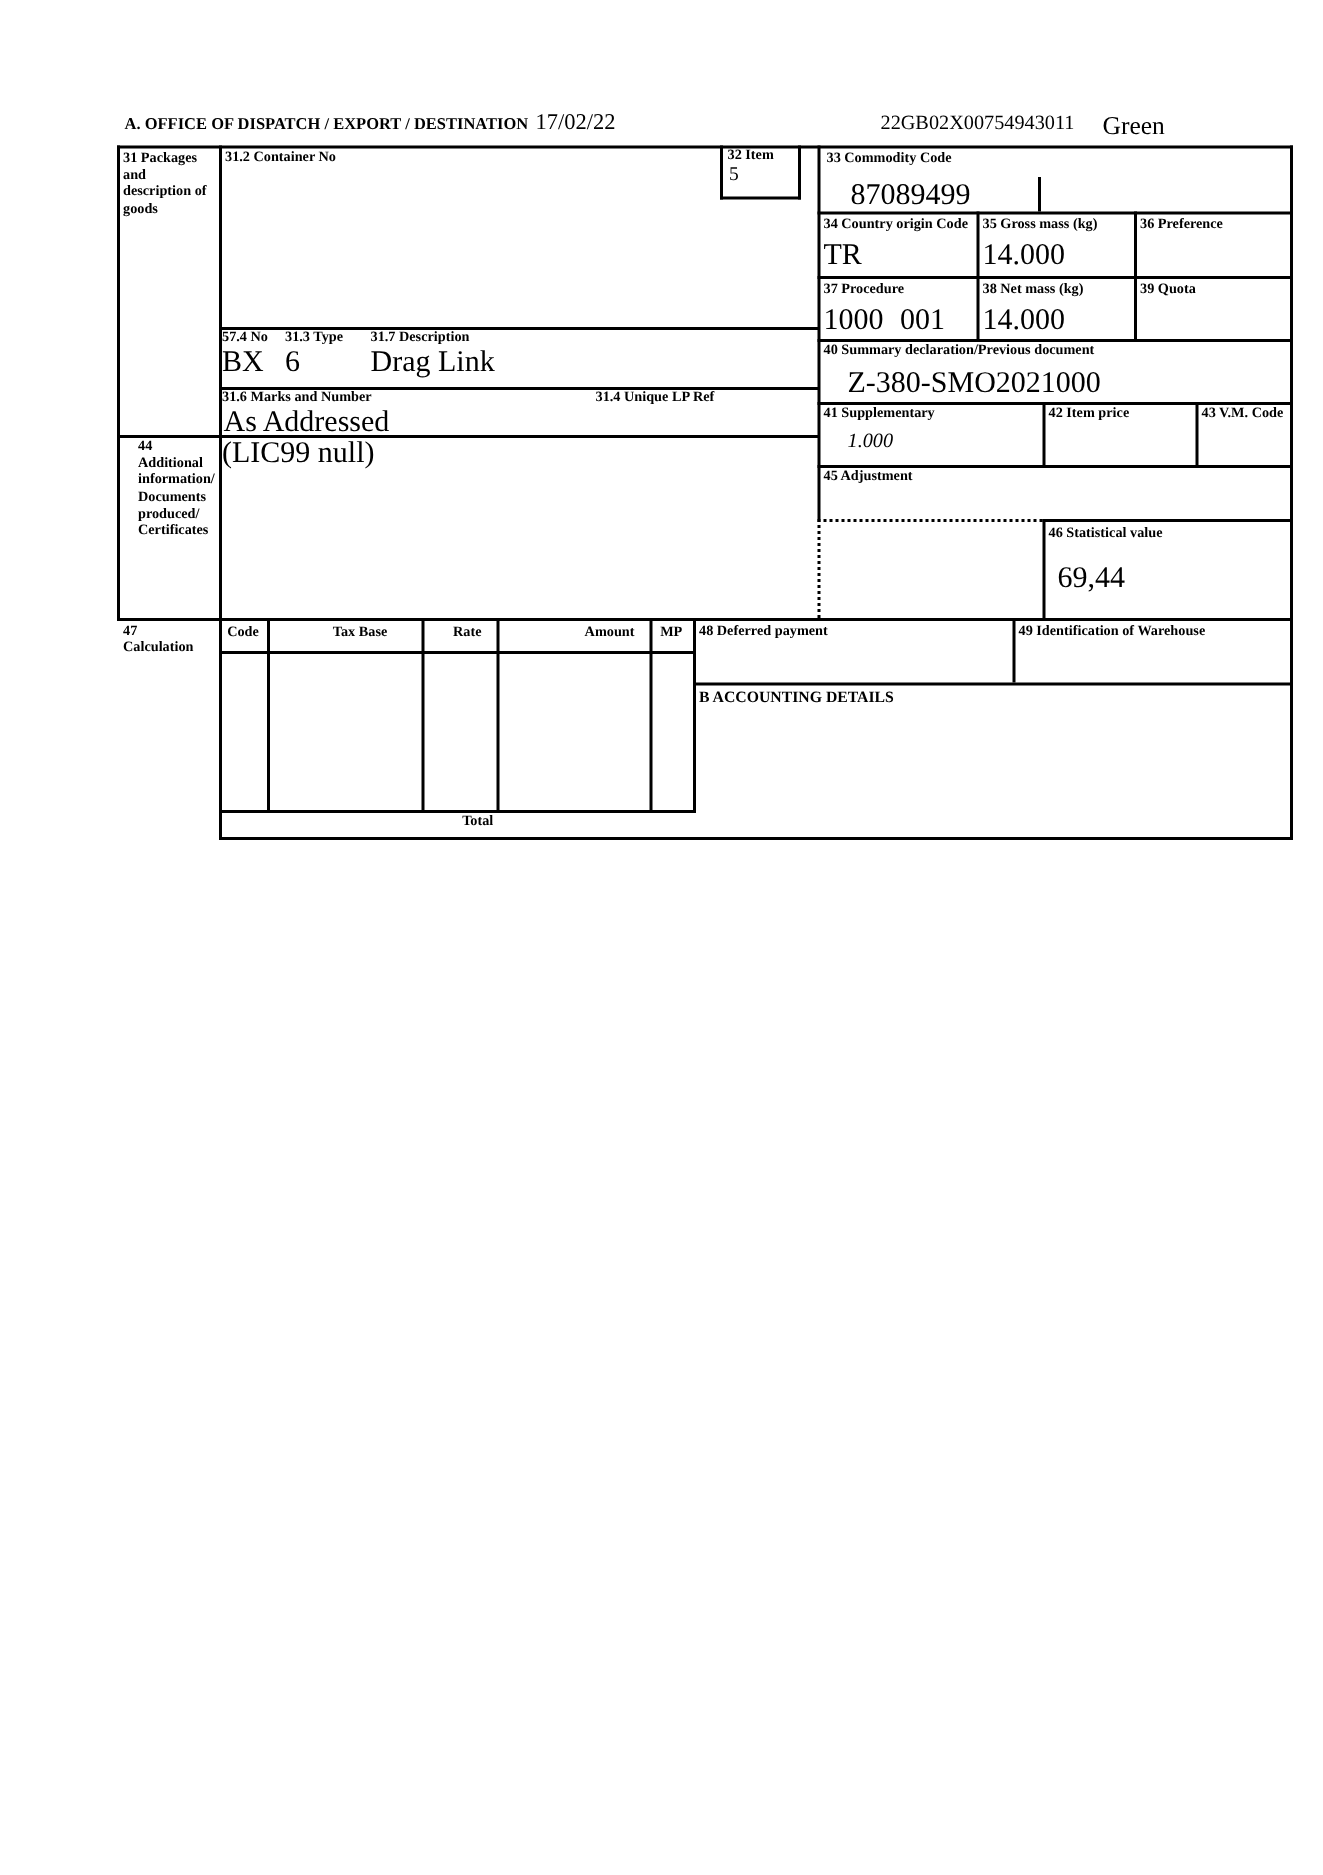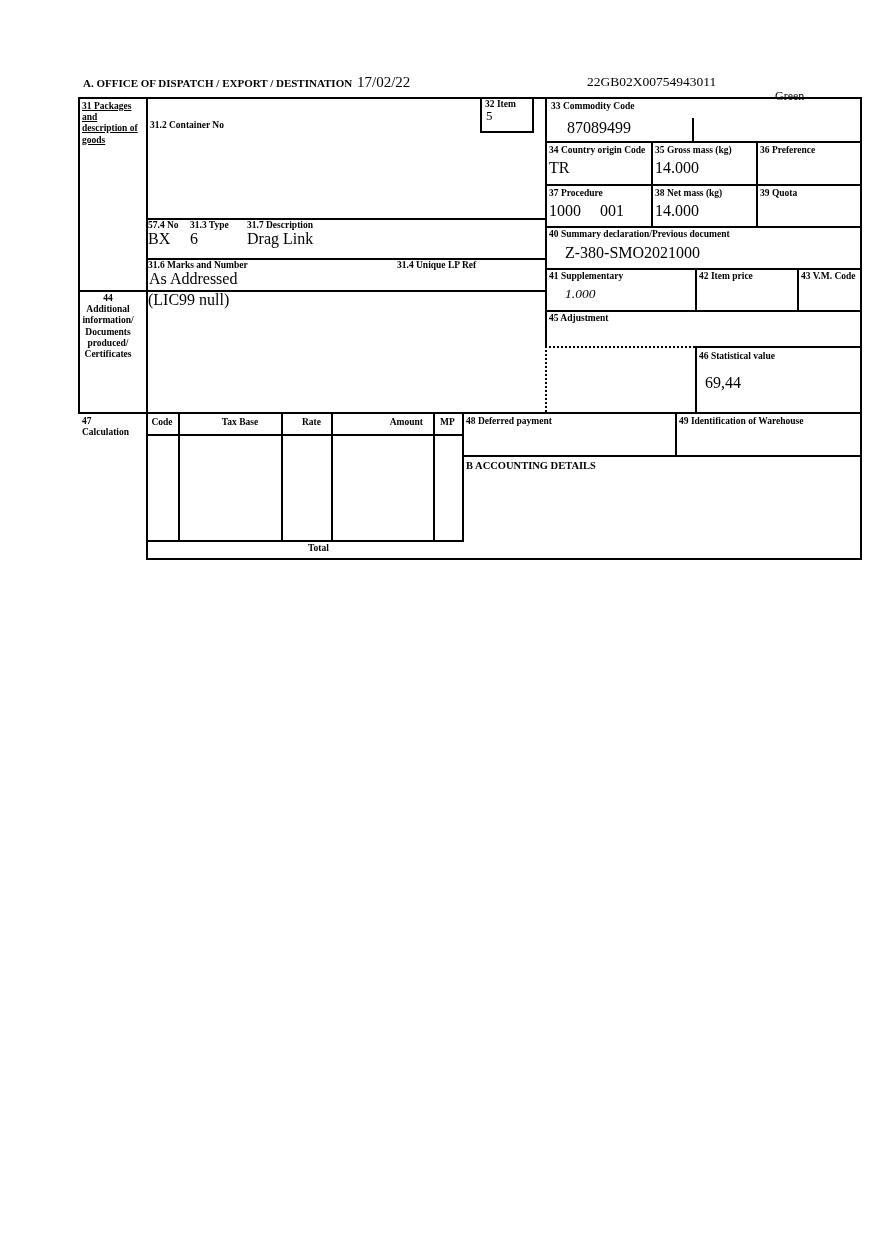--- a/index.html
+++ b/index.html
@@ -1,36 +1,36 @@
 <!DOCTYPE html>
 <html><head>
 <meta charset="utf-8">
 <style>
   html,body{margin:0;padding:0;background:#fff;}
   #page{position:relative;width:882px;height:1250px;background:#fff;
         font-family:"Liberation Serif", serif;color:#000;overflow:hidden;}
   .lbl{position:absolute;font-weight:bold;font-size:9.5px;line-height:1.18;white-space:nowrap;}
   .wrap{white-space:normal;}
-  .val{position:absolute;font-size:16px;line-height:1.1;white-space:nowrap;}
+  .val{position:absolute;font-size:20px;line-height:1.1;white-space:nowrap;}
   .hl{position:absolute;height:2px;background:#000;}
   .vl{position:absolute;width:2px;background:#000;}
   .hd{position:absolute;height:0;border-top:2px dotted #000;}
   .vd{position:absolute;width:0;border-left:2px dotted #000;}
   .ctr{text-align:center;}
   .rgt{text-align:right;}
 </style>
 </head>
 <body>
 
 <div id="page">
 
   <div class="lbl" style="left:83px;top:77px;font-size:11px;">A.  OFFICE OF DISPATCH / EXPORT / DESTINATION</div>
   <div class="val" style="left:357px;top:74px;font-size:15px;">17/02/22</div>
   <div class="val" style="left:587px;top:75px;font-size:13.5px;">22GB02X00754943011</div>
-  <div class="val" style="left:735px;top:90px;font-size:12px;margin-left:40px;">Green</div>
+  <div class="val" style="left:735px;top:75px;font-size:17px;">Green</div>
 
   <i class="hl" style="left:78px;top:97px;width:784px;"></i>
   <i class="hl" style="left:78px;top:290px;width:468px;"></i>
   <i class="hl" style="left:78px;top:412px;width:784px;"></i>
   <i class="hl" style="left:146px;top:218px;width:400px;"></i>
   <i class="hl" style="left:146px;top:258px;width:400px;"></i>
   <i class="hl" style="left:545px;top:141px;width:317px;"></i>
   <i class="hl" style="left:545px;top:184px;width:317px;"></i>
   <i class="hl" style="left:545px;top:226px;width:317px;"></i>
   <i class="hl" style="left:545px;top:268px;width:317px;"></i>
@@ -57,25 +57,25 @@
   <i class="vl" style="left:178px;top:412px;height:128px;"></i>
   <i class="vl" style="left:281px;top:412px;height:128px;"></i>
   <i class="vl" style="left:331px;top:412px;height:128px;"></i>
   <i class="vl" style="left:433px;top:412px;height:128px;"></i>
   <i class="vl" style="left:462px;top:412px;height:128px;"></i>
   <i class="vl" style="left:675px;top:412px;height:43px;"></i>
 
   <i class="hd" style="left:545px;top:346px;width:150px;"></i>
   <i class="vd" style="left:545px;top:346px;height:66px;"></i>
 
-  <div class="lbl wrap" style="left:82px;top:101px;width:58px;text-decoration:underline;">31 Packages and description of goods</div>
-  <div class="lbl wrap" style="left:82px;top:293px;width:52px;text-align:center;">44 Additional information/ Documents produced/ Certificates</div>
+  <div class="lbl wrap" style="left:82px;top:101px;width:58px;">31 Packages and description of goods</div>
+  <div class="lbl wrap" style="left:92px;top:293px;width:52px;">44 Additional information/ Documents produced/ Certificates</div>
   <div class="lbl wrap" style="left:82px;top:416px;width:55px;">47 Calculation</div>
 
-  <div class="lbl" style="left:150px;top:100px;margin-top:20px;">31.2 Container No</div>
+  <div class="lbl" style="left:150px;top:100px;">31.2 Container No</div>
   <div class="lbl" style="left:485px;top:99px;">32 Item</div>
   <div class="val" style="left:486px;top:109px;font-size:13px;">5</div>
   <div class="lbl" style="left:551px;top:101px;">33 Commodity Code</div>
   <div class="val" style="left:567px;top:119px;">87089499</div>
 
   <div class="lbl" style="left:549px;top:145px;">34 Country origin Code</div>
   <div class="val" style="left:549px;top:159px;">TR</div>
   <div class="lbl" style="left:655px;top:145px;">35 Gross mass (kg)</div>
   <div class="val" style="left:655px;top:159px;">14.000</div>
   <div class="lbl" style="left:760px;top:145px;">36 Preference</div>

